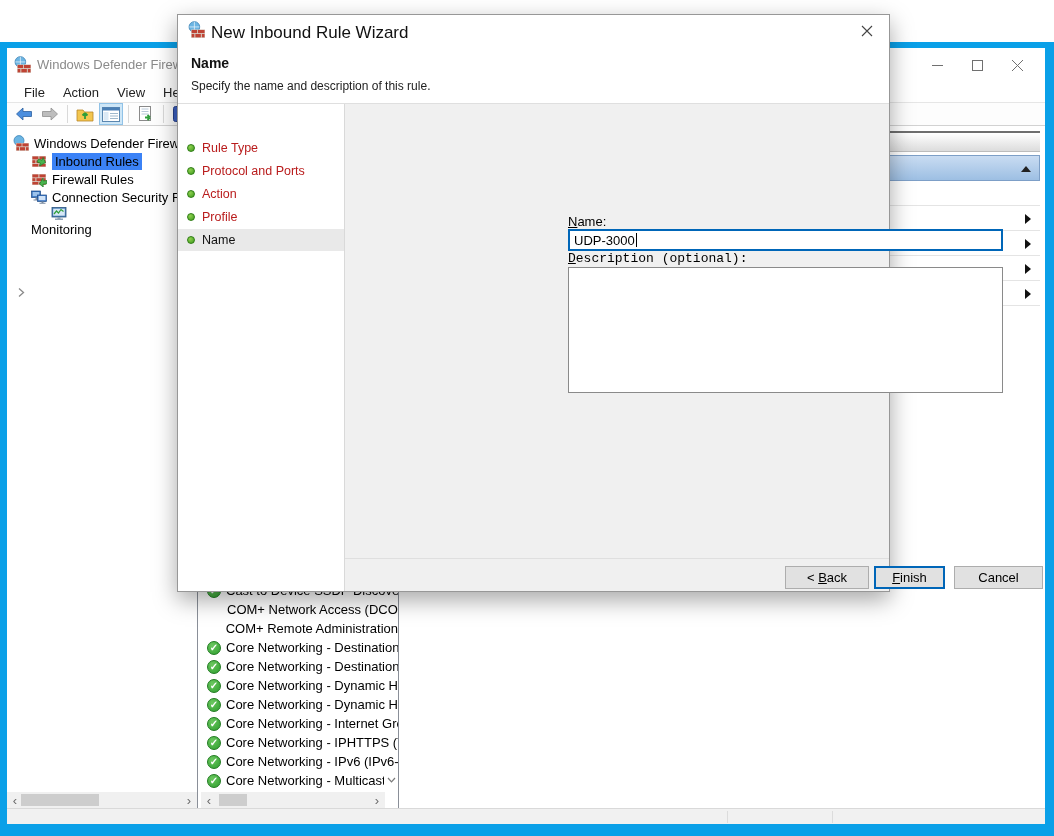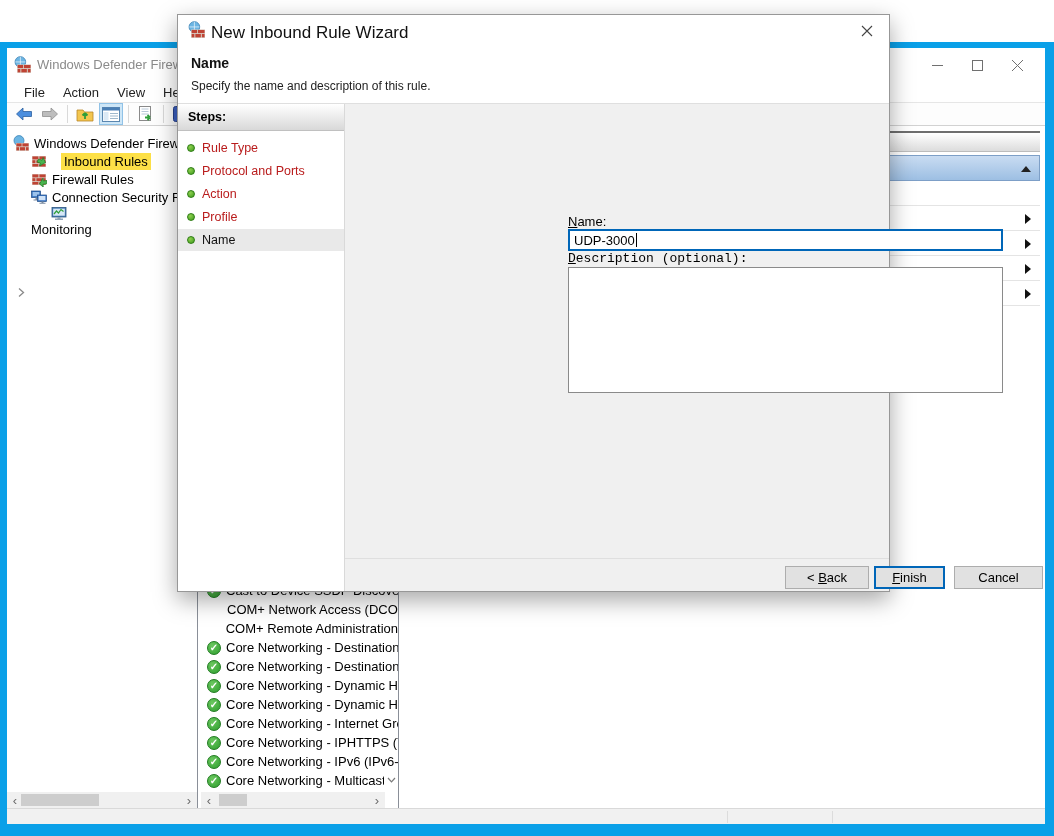--- a/index.html
+++ b/index.html
@@ -24,21 +24,21 @@
   .tb-icon.active { background:#cde6f7; border:1px solid #90c2e7; }
   .tb-sep { width:1px; height:18px; background:#d9d9d9; margin:0 4px; }
 
   
   .tree-pane { position:absolute; left:0; top:78px; width:191px; bottom:16px; background:#fff; border-right:1px solid #8a8f98; overflow:hidden; }
   .list-pane { position:absolute; left:194px; top:78px; width:198px; bottom:16px; background:#fff; border-right:1px solid #8a8f98; overflow:hidden; }
   .actions-pane { position:absolute; left:401px; top:78px; right:5px; bottom:16px; background:#fff; overflow:hidden; }
 
   .tree-row { position:absolute; left:0; height:18px; display:flex; align-items:center; white-space:nowrap; font-size:13px; }
   .tree-row .t-icon { margin-right:5px; flex:0 0 auto; }
-  .tree-label.selected { background:#fde047; padding:1px 3px;margin-left:9px; }
+  .tree-label.selected { background:#3b82f6; padding:1px 3px; }
   .expander { position:absolute; left:10px; top:161px; width:10px; height:12px; color:#8a8a8a; }
 
   .rule-row { position:absolute; left:0; width:100%; height:19px; display:flex; align-items:center; white-space:nowrap; font-size:13px; overflow:hidden; }
   .rule-row .check { flex:0 0 auto; margin-left:6px; margin-right:5px; }
   .rule-row.no-icon .name { margin-left:26px; }
 
   .check-circle { width:14px; height:14px; border-radius:50%; background:radial-gradient(circle at 35% 30%, #6bc75f, #2e9e2e); border:1px solid #1f7a1f; color:#fff; font-size:10px; font-weight:bold; display:flex; align-items:center; justify-content:center; line-height:1; }
 
   
   .hscroll { position:absolute; height:16px; background:#f0f0f0; display:flex; align-items:center; }
@@ -391,21 +391,20 @@
           </svg>
       </div>
     </div>
 
     <div class="wz-header">
       <div class="wz-page-title">Name</div>
       <div class="wz-page-sub">Specify the name and description of this rule.</div>
     </div>
 
     <div class="wz-steps">
-      <div class="steps-header">Steps:</div>
       <div class="step-row" style="top:33px;">
         <span class="bullet"></span>
         <span class="step-link">Rule Type</span>
       </div>
       <div class="step-row" style="top:56px;">
         <span class="bullet"></span>
         <span class="step-link">Protocol and Ports</span>
       </div>
       <div class="step-row" style="top:79px;">
         <span class="bullet"></span>

